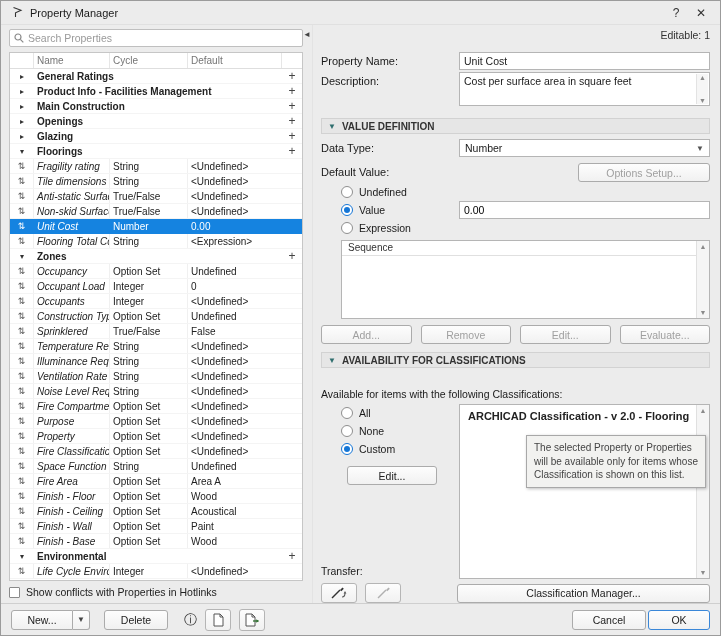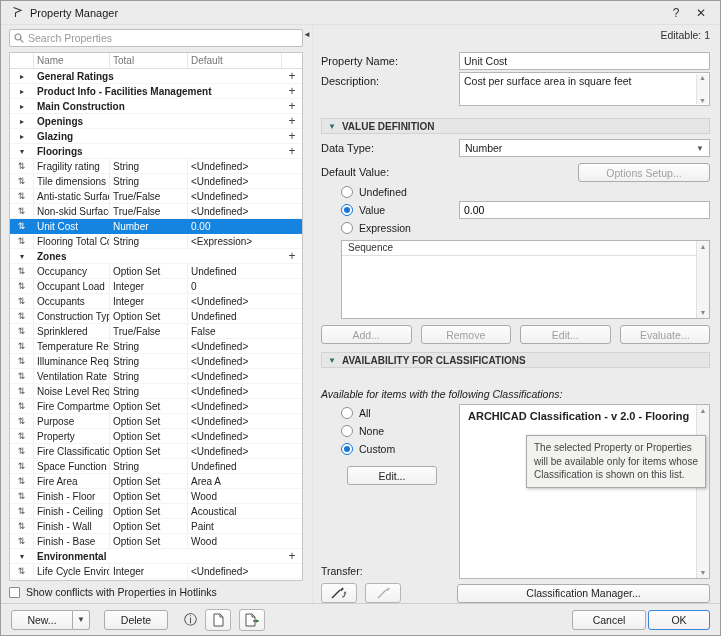--- a/index.html
+++ b/index.html
@@ -25,21 +25,21 @@
   .thead { display:flex; height:16px; align-items:center; font-size:10px; color:#757575; border-bottom:1px solid #dedede; flex:none; }
   .thead .hc { padding-left:3px; border-right:1px solid #e6e6e6; height:100%; display:flex; align-items:center; }
   .h-icon { width:24px; border-right:1px solid #e6e6e6; height:100%; }
   .h-name { width:76px; } .h-type { width:78px; } .h-default { flex:1; } .h-plus { width:20px; border-right:none !important; }
   .tbody { flex:1; overflow:hidden; }
 
   .trow { display:flex; height:15px; align-items:center; font-size:10px; color:#222; border-bottom:1px solid #f4f4f4; }
   .trow .c-icon { width:24px; text-align:center; flex:none; color:#555; }
   .trow .c-icon.tri { font-size:8px; color:#333; }
   .trow .c-icon.sort { font-size:9px; }
-  .trow .c-name { width:76px; flex:none; overflow:hidden; white-space:nowrap; padding-left:3px; }
+  .trow .c-name { width:76px; flex:none; overflow:hidden; white-space:nowrap; padding-left:3px;font-style:italic; }
   .trow .c-type { width:78px; flex:none; overflow:hidden; white-space:nowrap; padding-left:3px; }
   .trow .c-default { flex:1; overflow:hidden; white-space:nowrap; padding-left:3px; }
   .trow .c-gname { flex:1; font-weight:bold; white-space:nowrap; overflow:hidden; padding-left:3px; }
   .trow .c-plus { width:20px; flex:none; text-align:center; font-size:12px; color:#444; }
   .trow.prop .c-name, .trow.prop .c-type, .trow.prop .c-icon { border-right:1px solid #f0f0f0; height:100%; display:flex; align-items:center; justify-content:flex-start; }
   .trow.prop .c-icon { justify-content:center; }
   .trow.selected { background:#1583e0; color:#fff; border-bottom-color:#1583e0; }
   .trow.selected .c-icon, .trow.selected .c-plus { color:#fff; }
   .trow.selected .c-name, .trow.selected .c-type, .trow.selected .c-icon { border-right-color:transparent; }
 
@@ -77,21 +77,21 @@
   .vrow { height:18px; margin-top:2px; margin-bottom:2px; }
   .vrow .vinput { position:absolute; left:118px; right:0; height:18px; border:1px solid #b5b5b5; font-size:10.5px; font-family:"Liberation Sans",sans-serif; padding:0 4px; outline:none; }
 
   .seqbox { margin:4px 0 0 20px; height:84px; border:1px solid #b5b5b5; background:#fff; position:relative; overflow:hidden; }
   .seq-hdr { height:15px; border-bottom:1px solid #e0e0e0; font-size:10px; color:#333; padding:1px 0 0 6px; }
   .vscroll { position:absolute; top:0; right:0; bottom:0; width:13px; background:#f5f5f5; border-left:1px solid #e0e0e0; display:flex; flex-direction:column; justify-content:space-between; align-items:center; font-size:7px; color:#8a8a8a; padding:2px 0; }
 
   .btnrow { display:flex; gap:9px; margin-top:6px; }
   .btnrow .btn { flex:1; }
 
-  .avail-sub { margin-top:20px; font-size:10.5px;font-style:italic; }
+  .avail-sub { margin-top:20px; font-size:10.5px; }
   .avail-body { display:flex; margin-top:4px; height:185px; }
   .avail-left { width:138px; flex:none; display:flex; flex-direction:column; }
   .avail-left .radio-row { height:18px; }
   .avail-edit { width:90px; margin:8px 0 0 26px; }
   .transfer-label { margin-top:auto; font-size:10.5px; padding-bottom:2px; }
   .class-box { flex:1; border:1px solid #b5b5b5; background:#fff; position:relative; overflow:hidden; }
   .class-item { padding:5px 8px; font-size:11px; font-weight:bold; color:#222; }
   .tooltip { position:absolute; left:66px; top:30px; width:180px; background:#f2f2f0; border:1px solid #a8a8a8; padding:5px 7px; font-size:10px; color:#444; line-height:1.35; box-shadow:1px 1px 3px rgba(0,0,0,.25); }
 
   .transfer-row { display:flex; align-items:flex-end; margin-top:4px; }
@@ -138,21 +138,21 @@
               <line x1="6.3" y1="6.3" x2="9.3" y2="9.3" stroke="#8a8a8a" stroke-width="1.2"></line>
             </svg>
         </span>
         <input type="text" placeholder="Search Properties" style="">
       </div>
 
       <div class="table">
         <div class="thead">
           <span class="h-icon"></span>
           <span class="hc h-name">Name</span>
-          <span class="hc h-type">Total</span>
+          <span class="hc h-type">Cycle</span>
           <span class="hc h-default">Default</span>
           <span class="hc h-plus"></span>
         </div>
         <div class="tbody">
             <div class="trow group">
               <span class="c-icon tri">▸</span>
               <span class="c-gname">General Ratings</span>
               <span class="c-plus">+</span>
             </div>
             <div class="trow group">

